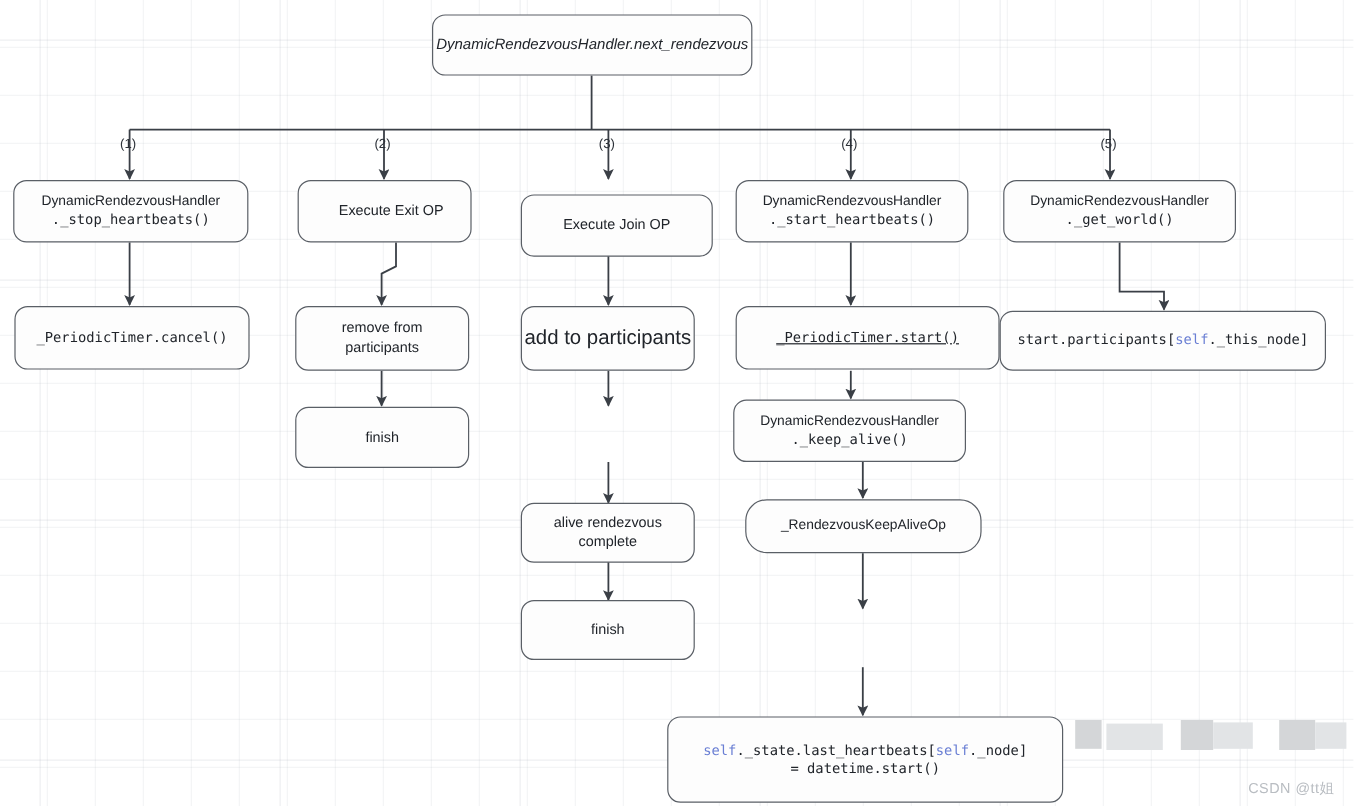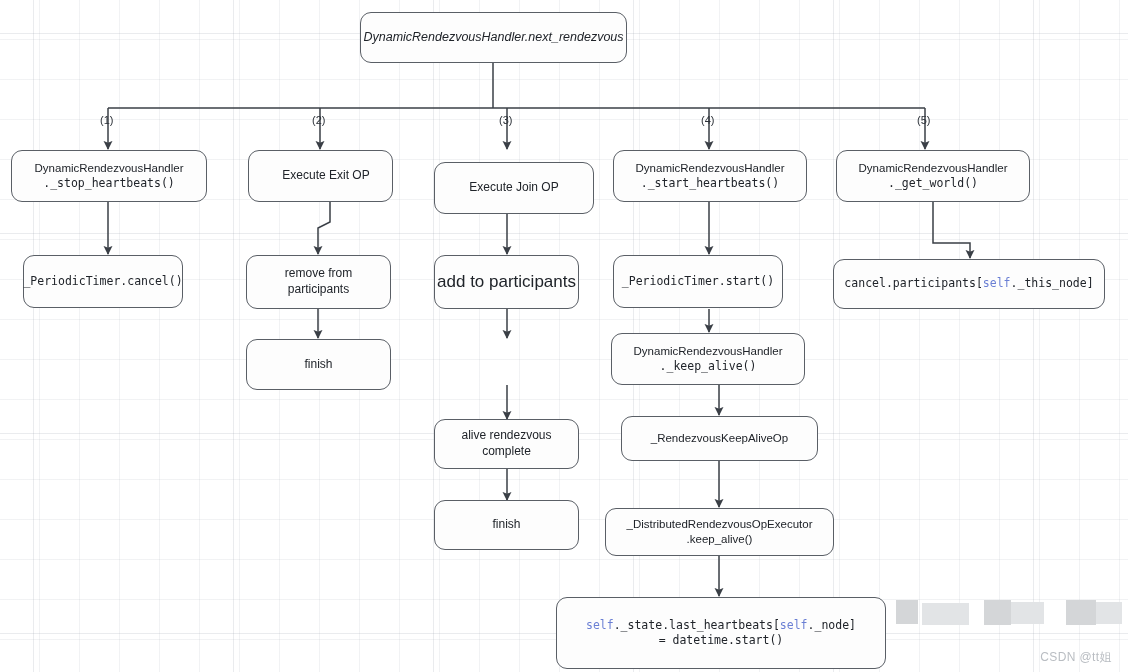--- a/index.html
+++ b/index.html
@@ -116,21 +116,21 @@
   <div class="branch-label" style="left:499px;top:114px;">(3)</div>
   <div class="branch-label" style="left:701px;top:114px;">(4)</div>
   <div class="branch-label" style="left:917px;top:114px;">(5)</div>
 
   <div class="node" style="left:11px;top:150px;width:196px;height:52px;font-size:11.5px;">
     <div>
       <span class="ln sans">DynamicRendezvousHandler</span>
       <span class="ln mono">._stop_heartbeats()</span>
     </div>
   </div>
-  <div class="node" style="left:23px;top:255px;width:160px;height:53px;font-size:11.5px;">
+  <div class="node" style="left:12px;top:255px;width:196px;height:53px;font-size:11.5px;">
     <span class="ln mono">_PeriodicTimer.cancel()</span>
   </div>
 
   <div class="node" style="left:248px;top:150px;width:145px;height:52px;font-size:12px;padding-left:17px;">
     <span class="ln sans">Execute Exit OP</span>
   </div>
   <div class="node" style="left:246px;top:255px;width:145px;height:54px;font-size:12px;">
     <div>
       <span class="ln sans">remove from</span>
       <span class="ln sans">participants</span>
@@ -155,47 +155,41 @@
   <div class="node" style="left:434px;top:500px;width:145px;height:50px;font-size:12px;">
     <span class="ln sans">finish</span>
   </div>
 
   <div class="node" style="left:613px;top:150px;width:194px;height:52px;font-size:11.5px;">
     <div>
       <span class="ln sans">DynamicRendezvousHandler</span>
       <span class="ln mono">._start_heartbeats()</span>
     </div>
   </div>
-  <div class="node" style="left:613px;top:255px;width:170px;height:53px;font-size:11.5px;">
+  <div class="node" style="left:613px;top:255px;width:220px;height:53px;font-size:11.5px;text-decoration:underline;">
     <span class="ln mono">_PeriodicTimer.start()</span>
   </div>
   <div class="node" style="left:611px;top:333px;width:194px;height:52px;font-size:11.5px;">
     <div>
       <span class="ln sans">DynamicRendezvousHandler</span>
       <span class="ln mono">._keep_alive()</span>
     </div>
   </div>
-  <div class="node" style="left:621px;top:416px;width:197px;height:45px;font-size:11.5px;">
+  <div class="node" style="left:621px;top:416px;width:197px;height:45px;font-size:11.5px;border-radius:18px;">
     <span class="ln sans">_RendezvousKeepAliveOp</span>
   </div>
-  <div class="node" style="left:605px;top:508px;width:229px;height:48px;font-size:11.5px;">
-    <div>
-      <span class="ln sans">_DistributedRendezvousOpExecutor</span>
-      <span class="ln sans">.keep_alive()</span>
-    </div>
-  </div>
 
   <div class="node" style="left:836px;top:150px;width:194px;height:52px;font-size:11.5px;">
     <div>
       <span class="ln sans">DynamicRendezvousHandler</span>
       <span class="ln mono">._get_world()</span>
     </div>
   </div>
   <div class="node" style="left:833px;top:259px;width:272px;height:50px;font-size:11.5px;">
-    <span class="ln mono"><span>cancel.participants[</span><span class="blue">self</span><span>._this_node]</span></span>
+    <span class="ln mono"><span>start.participants[</span><span class="blue">self</span><span>._this_node]</span></span>
   </div>
 
   <div class="node" style="left:556px;top:597px;width:330px;height:72px;font-size:11.5px;">
     <div>
       <span class="ln mono"><span class="blue">self</span><span>._state.last_heartbeats[</span><span class="blue">self</span><span>._node]</span></span>
       <span class="ln mono">= datetime.start()</span>
     </div>
   </div>
 
   <div class="redact" style="left:896px;top:600px;width:22px;height:24px;"></div>

